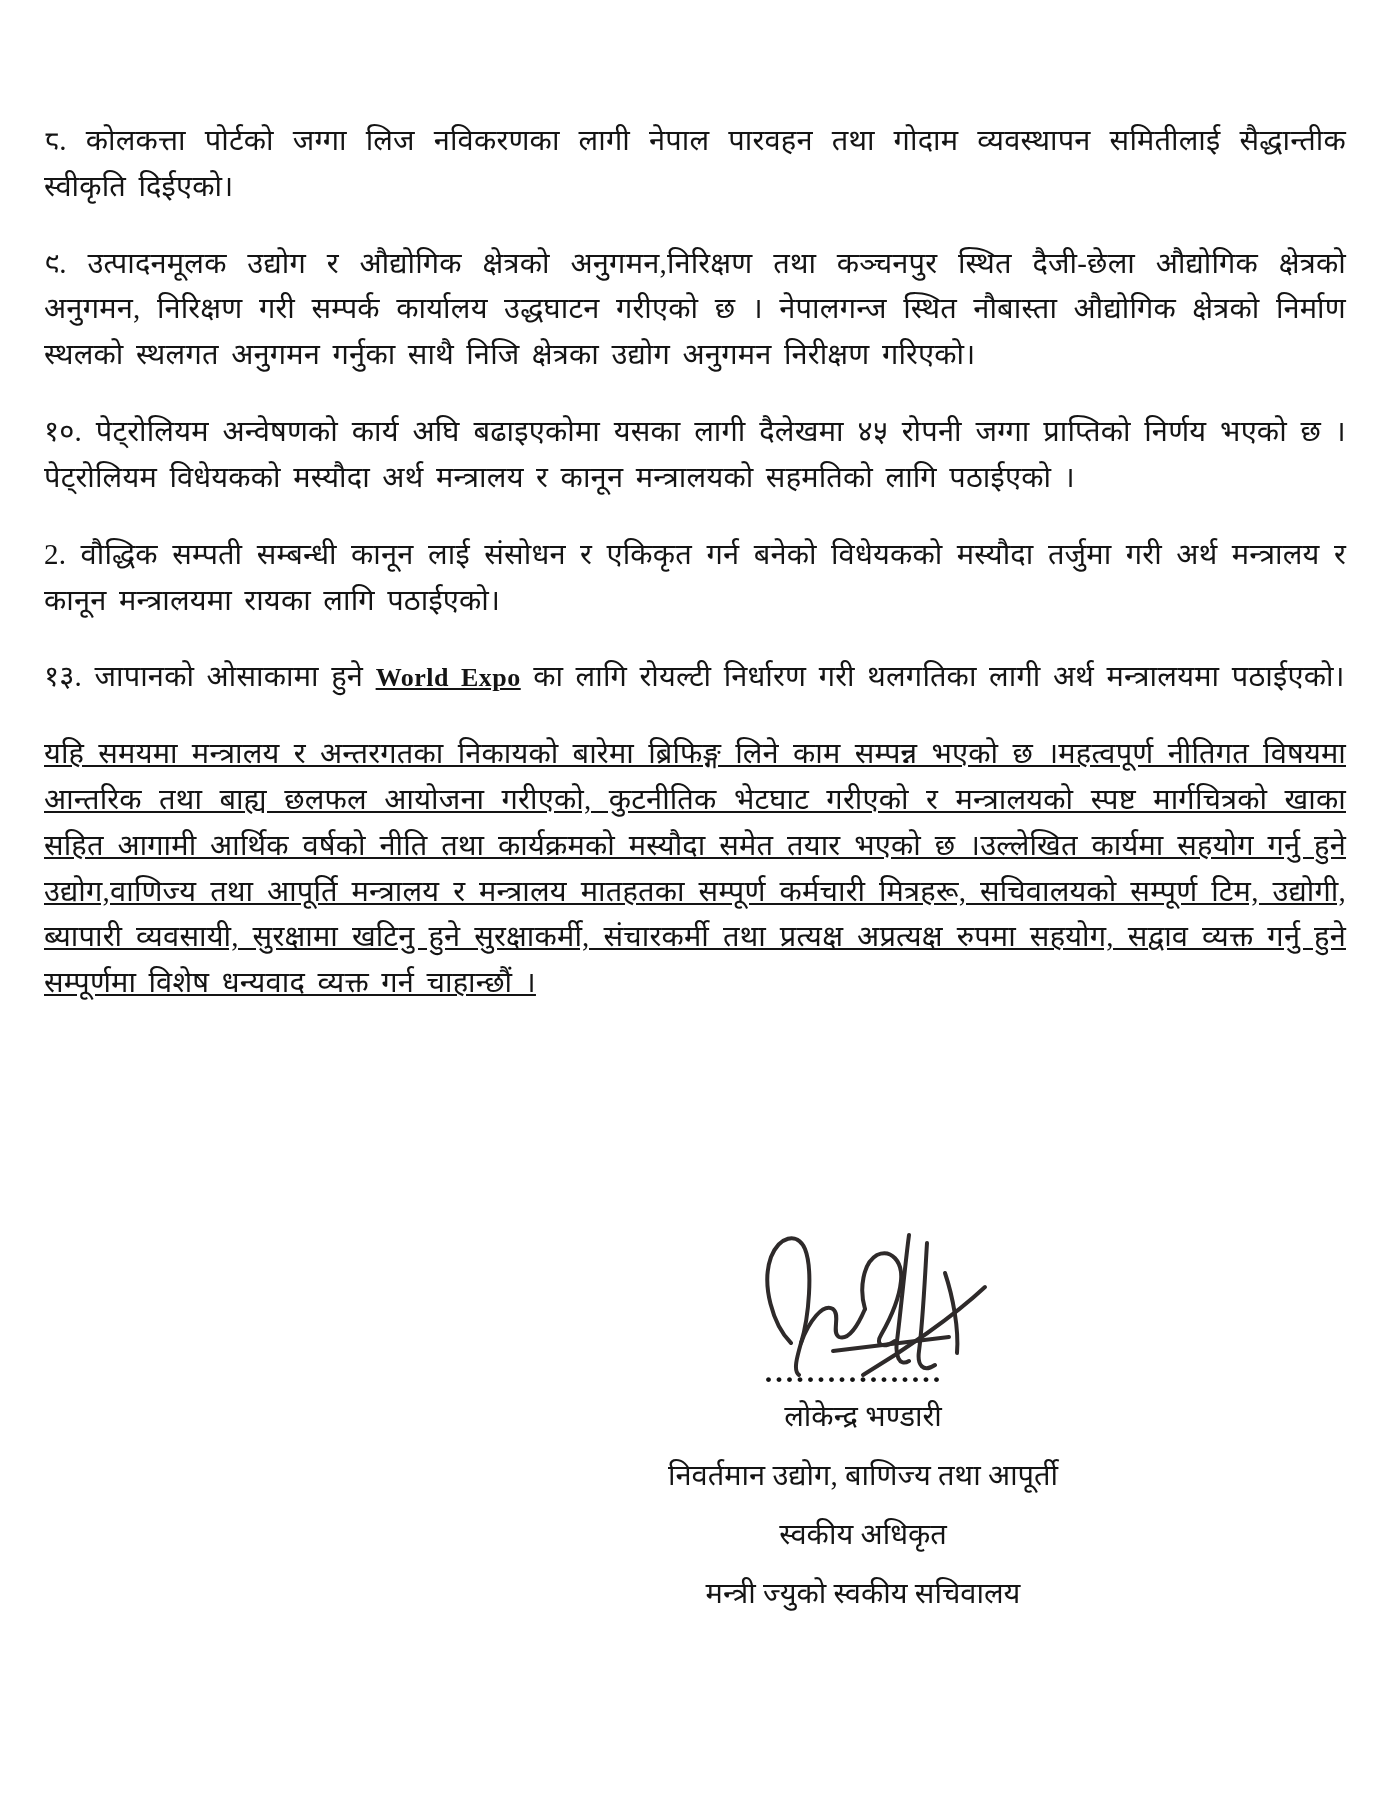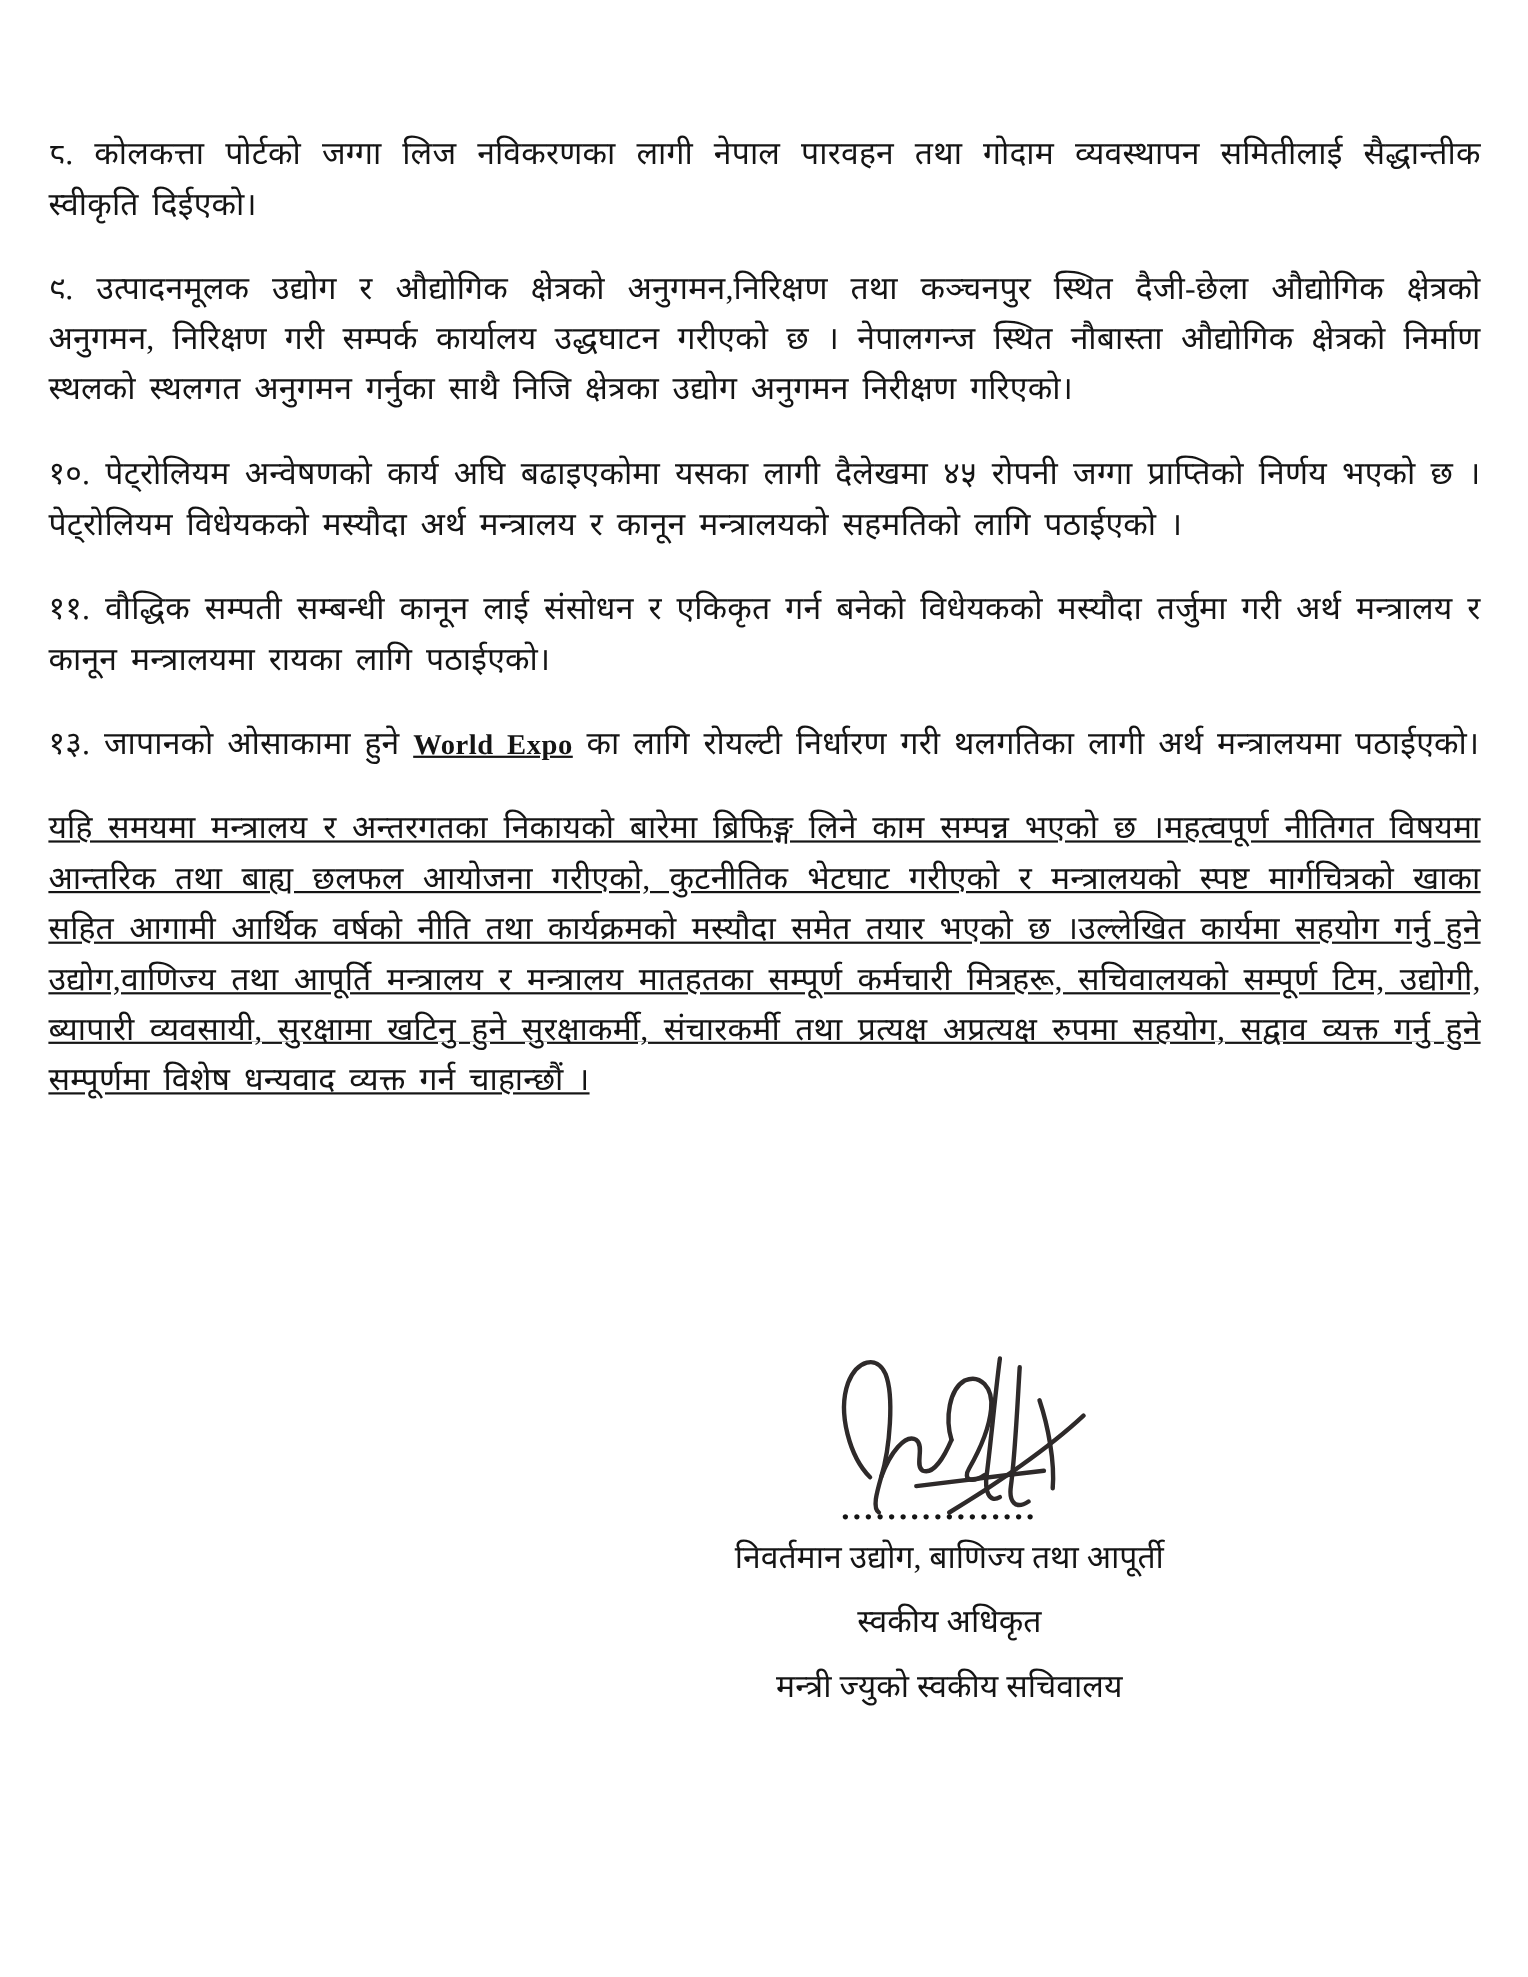--- a/index.html
+++ b/index.html
@@ -68,21 +68,21 @@
 
 <div class="page">
   <div class="content">
 
     <p class="doc-para">८. कोलकत्ता पोर्टको जग्गा लिज नविकरणका लागी नेपाल पारवहन तथा गोदाम व्यवस्थापन समितीलाई सैद्धान्तीक स्वीकृति दिईएको।</p>
 
     <p class="doc-para">९. उत्पादनमूलक उद्योग र औद्योगिक क्षेत्रको अनुगमन,निरिक्षण तथा कञ्चनपुर स्थित दैजी-छेला औद्योगिक क्षेत्रको अनुगमन, निरिक्षण गरी सम्पर्क कार्यालय उद्धघाटन गरीएको छ । नेपालगन्ज स्थित नौबास्ता औद्योगिक क्षेत्रको निर्माण स्थलको स्थलगत अनुगमन गर्नुका साथै निजि क्षेत्रका उद्योग अनुगमन निरीक्षण गरिएको।</p>
 
     <p class="doc-para">१०. पेट्रोलियम अन्वेषणको कार्य अघि बढाइएकोमा यसका लागी दैलेखमा ४५ रोपनी जग्गा प्राप्तिको निर्णय भएको छ । पेट्रोलियम विधेयकको मस्यौदा अर्थ मन्त्रालय र कानून मन्त्रालयको सहमतिको लागि पठाईएको ।</p>
 
-    <p class="doc-para">११. वौद्धिक सम्पती सम्बन्धी कानून लाई संसोधन र एकिकृत गर्न बनेको विधेयकको मस्यौदा तर्जुमा गरी अर्थ मन्त्रालय र कानून मन्त्रालयमा रायका लागि पठाईएको।</p>
+    <p class="doc-para">2. वौद्धिक सम्पती सम्बन्धी कानून लाई संसोधन र एकिकृत गर्न बनेको विधेयकको मस्यौदा तर्जुमा गरी अर्थ मन्त्रालय र कानून मन्त्रालयमा रायका लागि पठाईएको।</p>
 
     <p class="doc-para"><span>१३. जापानको ओसाकामा हुने </span><span class="latin-bold">World Expo</span><span> का लागि रोयल्टी निर्धारण गरी थलगतिका लागी अर्थ मन्त्रालयमा पठाईएको।</span></p>
 
 
     <p class="doc-para">यहि समयमा मन्त्रालय र अन्तरगतका निकायको बारेमा ब्रिफिङ्ग लिने काम सम्पन्न भएको छ ।महत्वपूर्ण नीतिगत विषयमा आन्तरिक तथा बाह्य छलफल आयोजना गरीएको, कुटनीतिक भेटघाट गरीएको र मन्त्रालयको स्पष्ट मार्गचित्रको खाका सहित आगामी आर्थिक वर्षको नीति तथा कार्यक्रमको मस्यौदा समेत तयार भएको छ ।उल्लेखित कार्यमा सहयोग गर्नु हुने उद्योग,वाणिज्य तथा आपूर्ति मन्त्रालय र मन्त्रालय मातहतका सम्पूर्ण कर्मचारी मित्रहरू, सचिवालयको सम्पूर्ण टिम, उद्योगी, ब्यापारी व्यवसायी, सुरक्षामा खटिनु हुने सुरक्षाकर्मी, संचारकर्मी तथा प्रत्यक्ष अप्रत्यक्ष रुपमा सहयोग, सद्वाव व्यक्त गर्नु हुने सम्पूर्णमा विशेष धन्यवाद व्यक्त गर्न चाहान्छौं ।</p>
 
   </div>
 
   <div class="signature-block">
 
@@ -94,20 +94,21 @@
         <path d="M196,10 C192,40 188,84 184,116 C182,130 186,142 196,136"></path>
         <path d="M214,18 C212,50 210,96 206,126 C204,140 210,148 222,140"></path>
         <path d="M120,126 L236,112"></path>
         <path d="M150,150 C190,126 240,92 272,62"></path>
         <path d="M232,48 C240,72 246,104 244,128"></path>
       </g>
     </svg>
 
     <div class="dotted-line">.................</div>
 
+    <div class="sig-line">लोकेन्द्र भण्डारी</div>
 
     <div class="sig-line">निवर्तमान उद्योग, बाणिज्य तथा आपूर्ती</div>
 
     <div class="sig-line">स्वकीय अधिकृत</div>
 
     <div class="sig-line">मन्त्री ज्युको स्वकीय सचिवालय</div>
 
   </div>
 </div>
 

